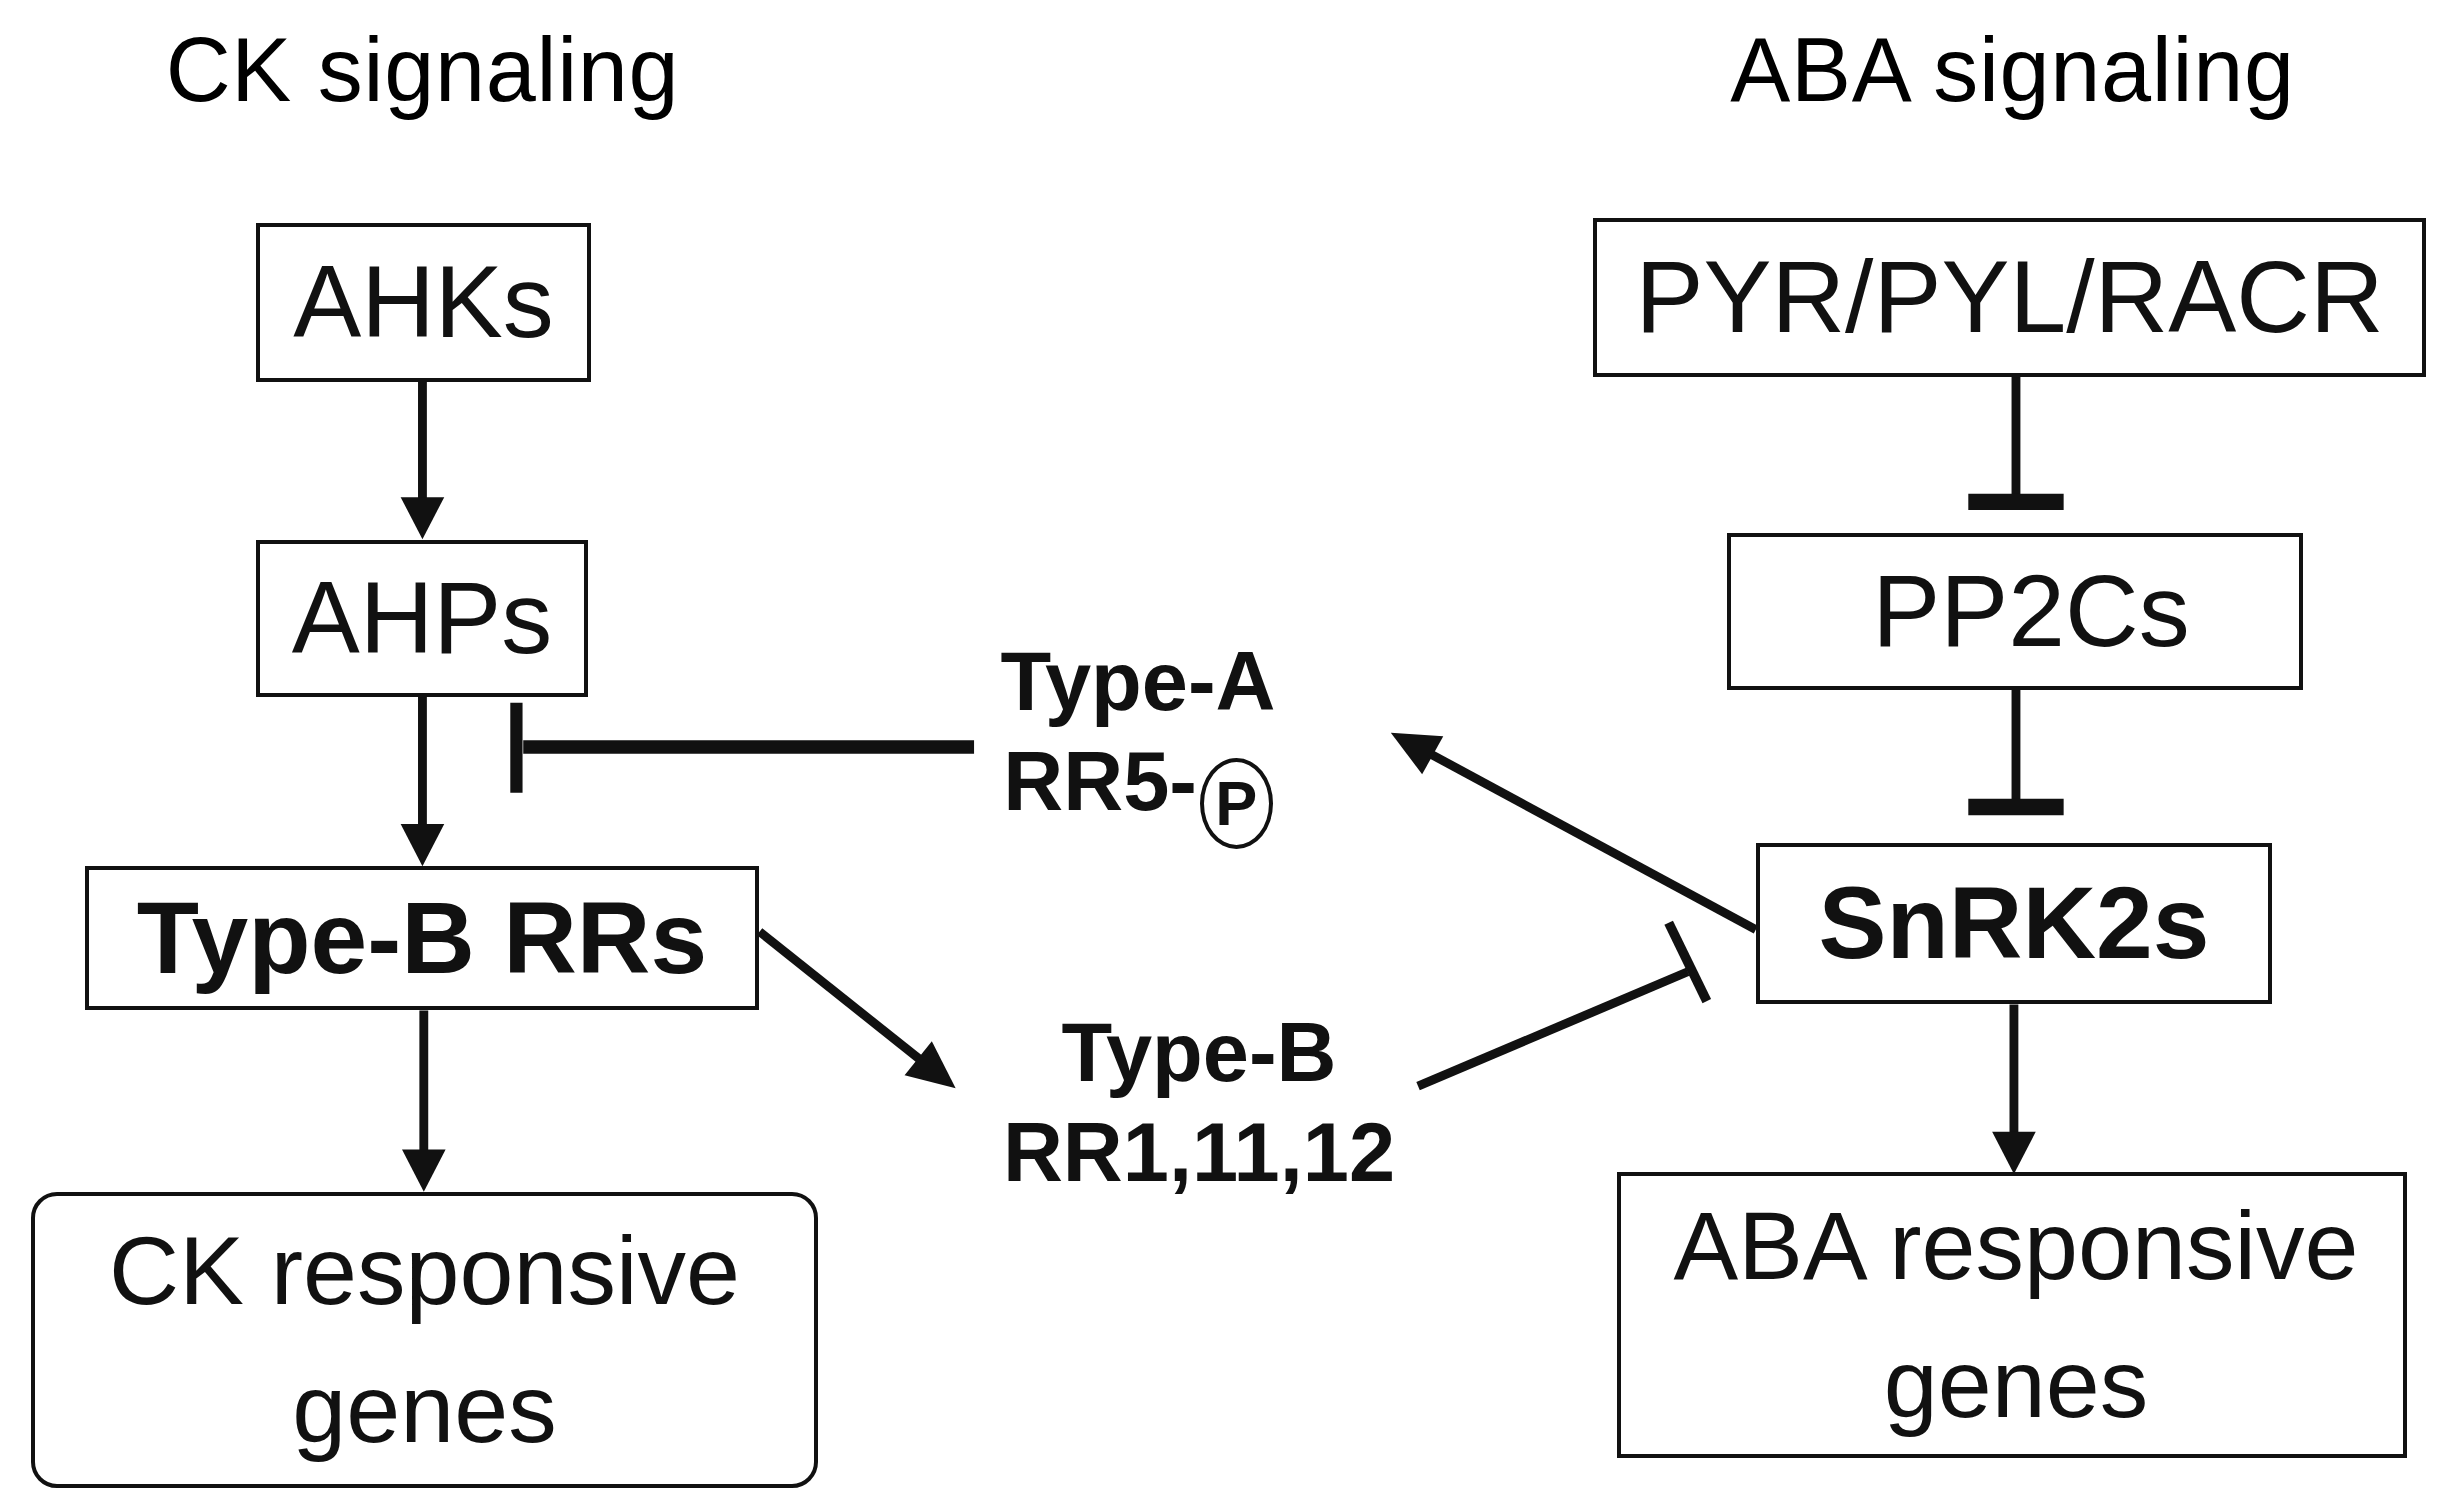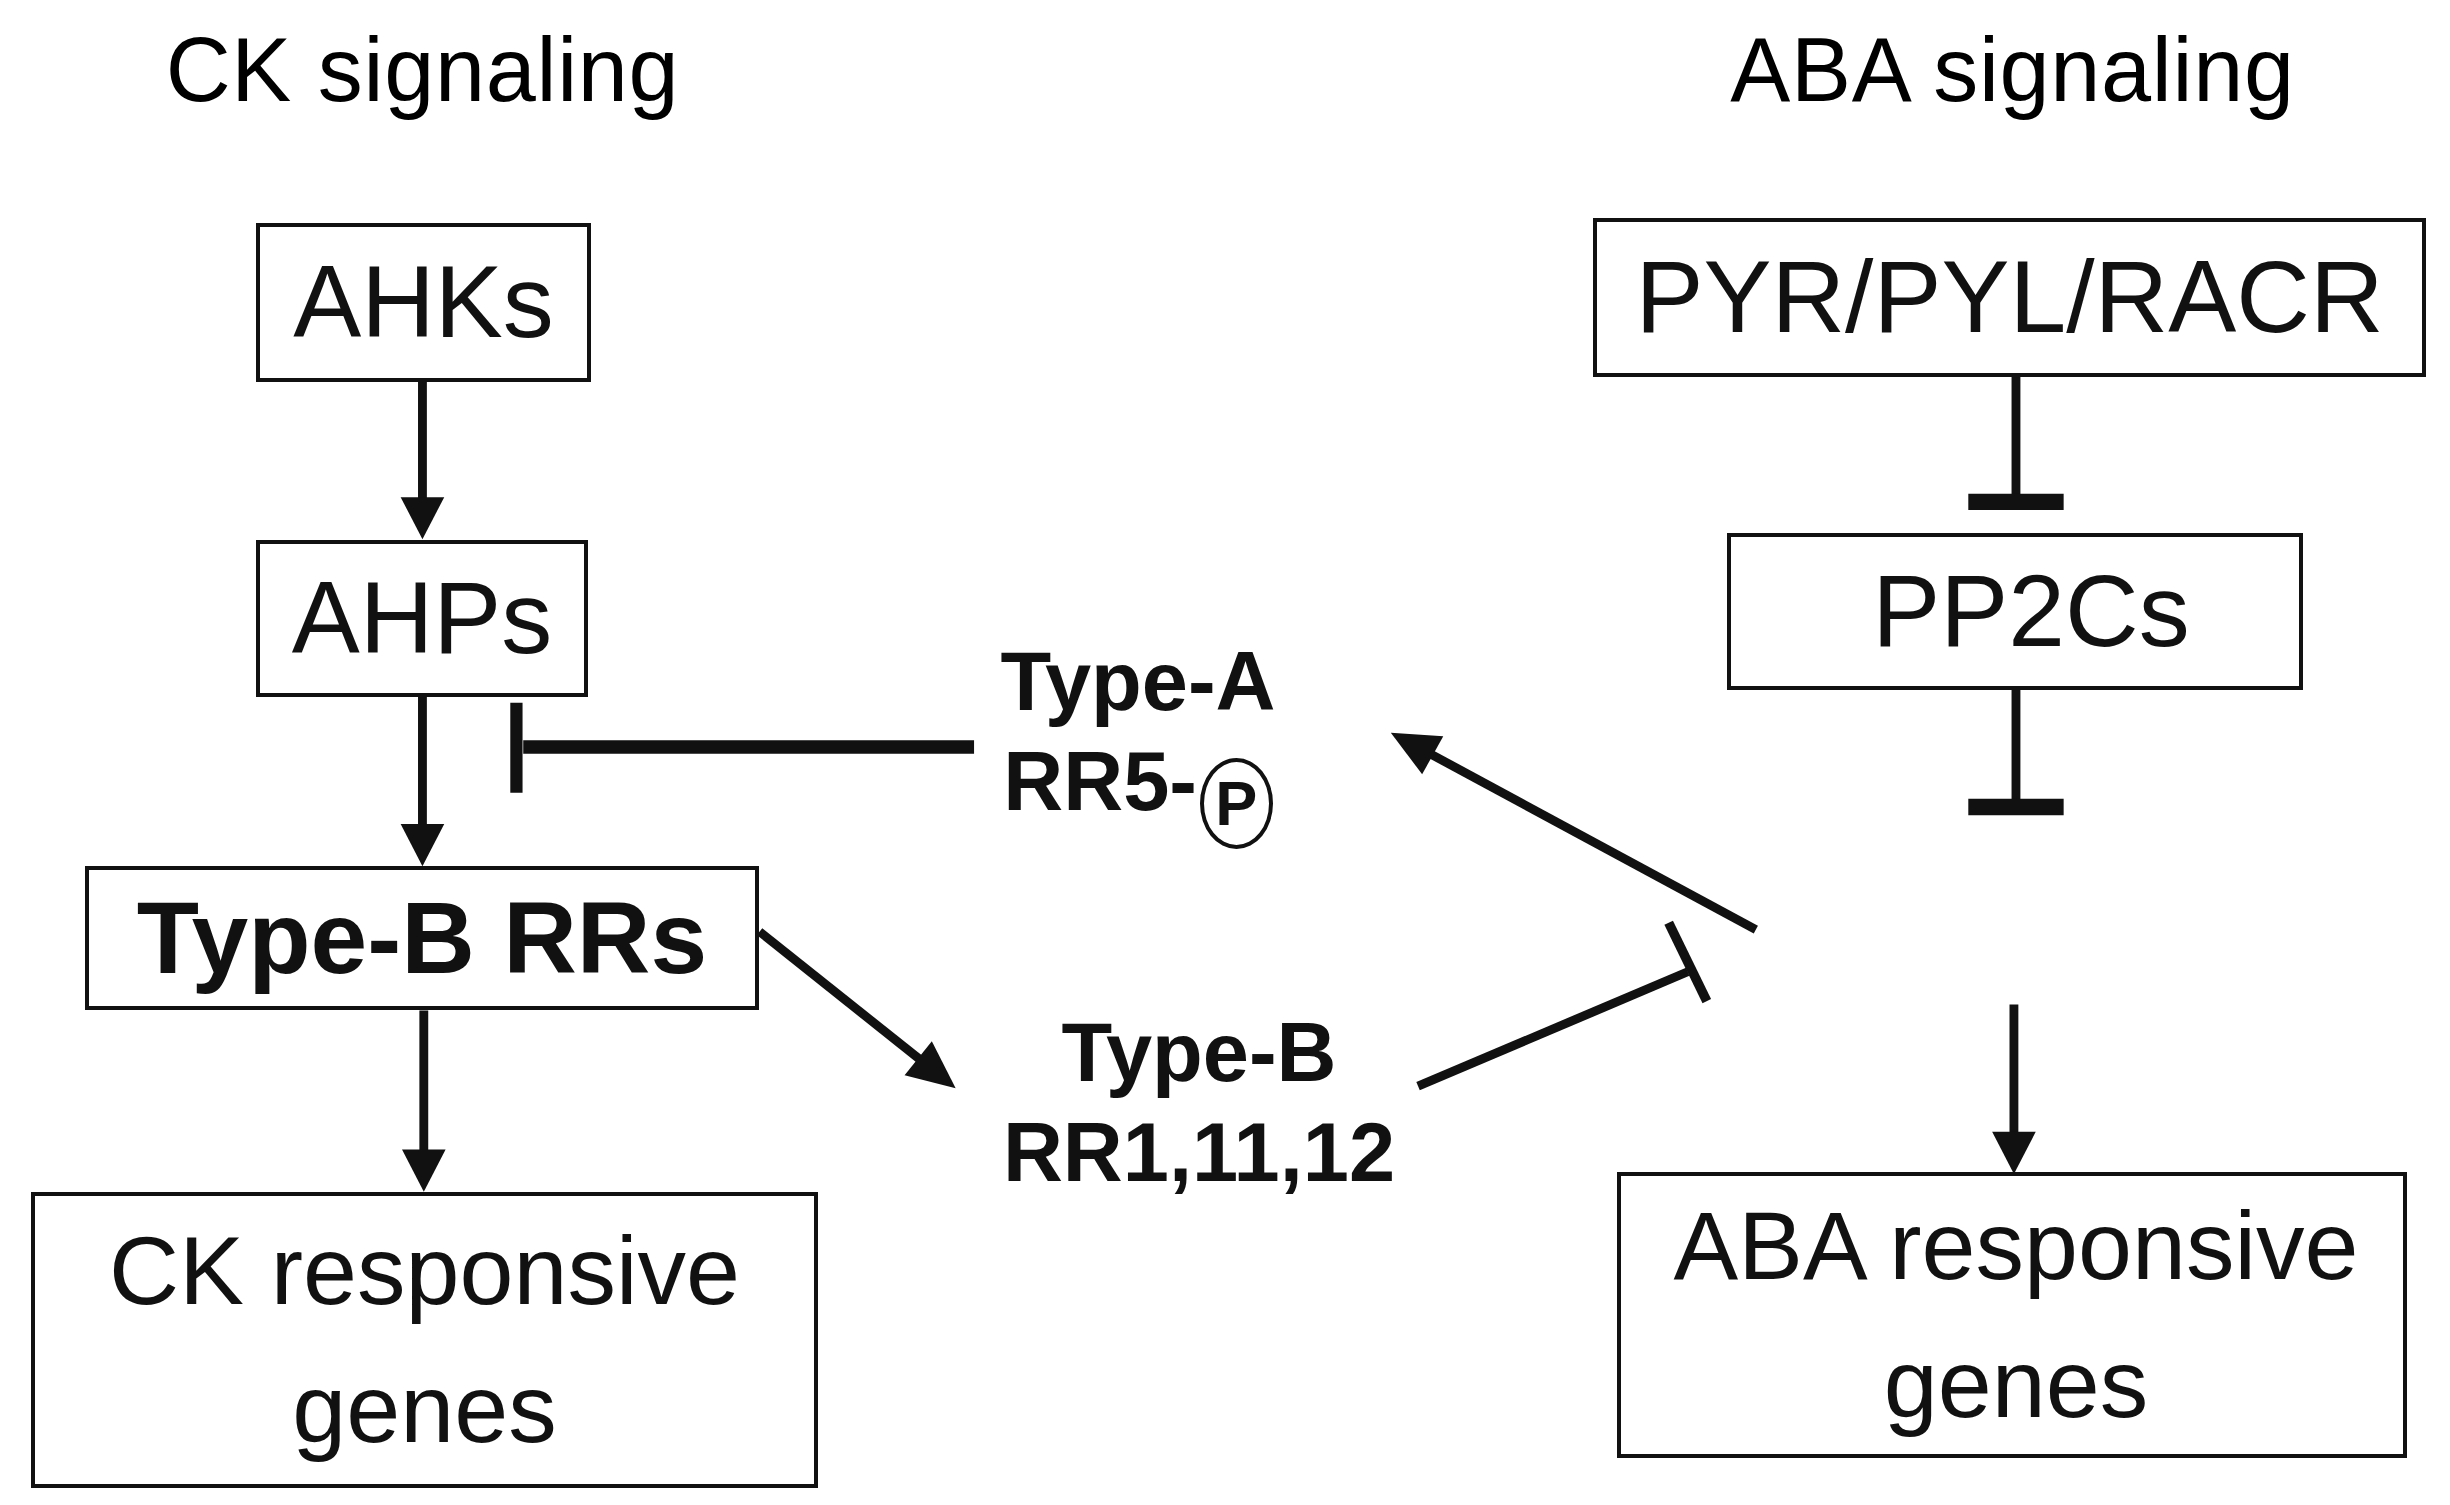--- a/index.html
+++ b/index.html
@@ -130,33 +130,36 @@
   </div>
 
   <div class="node fs-std" style="left:256px;top:540px;width:332px;height:157px;">
     <span class="lbl">AHPs</span>
   </div>
 
   <div class="node fs-bold" style="left:85px;top:866px;width:674px;height:144px;">
     <span class="lbl">Type-B RRs</span>
   </div>
 
-  <div class="node fs-genes" style="left:31px;top:1192px;width:787px;height:296px;">
+  <div class="node fs-genes" style="left:31px;top:1192px;width:787px;height:296px;border-radius:26px;">
     <span class="lbl">CK responsive</span>
     <span class="lbl">genes</span>
   </div>
 
   <div class="node fs-std" style="left:1593px;top:218px;width:833px;height:159px;">
     <span class="lbl">PYR/PYL/RACR</span>
   </div>
 
   <div class="node fs-std" style="left:1727px;top:533px;width:576px;height:157px;padding-left:32px;">
     <span class="lbl">PP2Cs</span>
   </div>
 
+  <div class="node fs-bold" style="left:1756px;top:843px;width:516px;height:161px;">
+    <span class="lbl">SnRK2s</span>
+  </div>
 
   <div class="node fs-genes" style="left:1617px;top:1172px;width:790px;height:286px;padding-left:8px;">
     <span class="lbl">ABA responsive</span>
     <span class="lbl">genes</span>
   </div>
 
   <div class="float-label" style="left:913px;top:632px;">
     <span>Type-A</span><br>
     <span>RR5-</span><span class="p-circle">P</span>
   </div>

